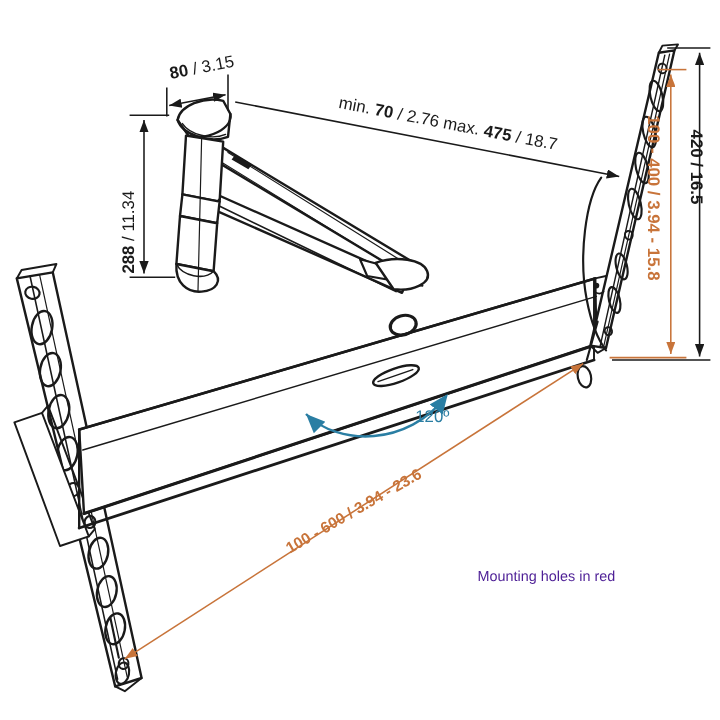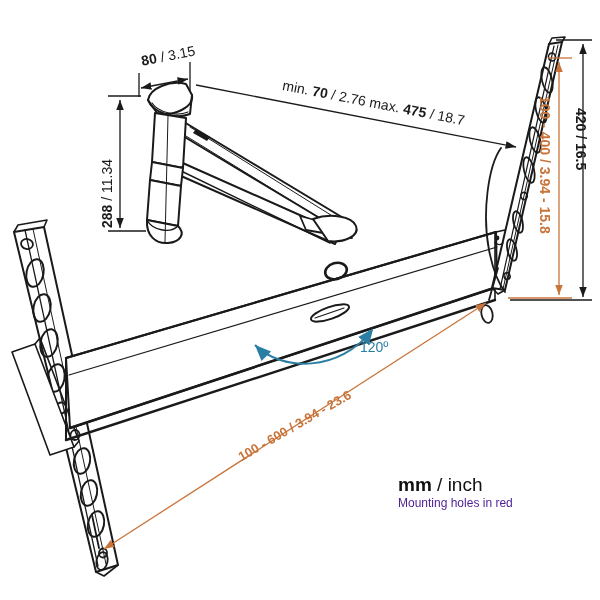--- a/index.html
+++ b/index.html
@@ -275,23 +275,19 @@
     <span class="b">475</span>
     <span>/ 18.7</span>
   </div>
 
   <div class="dim-label" style="left:552px; top:96px; font-size:14px; font-weight:bold; color:#c8743a; transform:rotate(90deg); transform-origin:left top;">100 - 400 / 3.94 - 15.8</div>
 
   <div class="dim-label" style="left:588px; top:108px; font-size:14px; font-weight:bold; transform:rotate(90deg); transform-origin:left top;">420 / 16.5</div>
 
   <div class="dim-label" style="left:236px; top:452px; font-size:13px; font-weight:bold; color:#c8743a; transform:rotate(-30deg); transform-origin:left top;">100 - 600 / 3.94 - 23.6</div>
 
-  <div class="angle-label" style="left:360px; top:339px;">120º</div>
+  <div class="angle-label" style="left:346px; top:339px;">120º</div>
 
   <div class="legend" style="left:398px; top:473px;">
-    <div class="legend-units">
-      <span class="b">mm</span>
-      <span>/ inch</span>
-    </div>
     <div class="legend-red">Mounting holes in red</div>
   </div>
 
 </div>
 
 </body></html>

